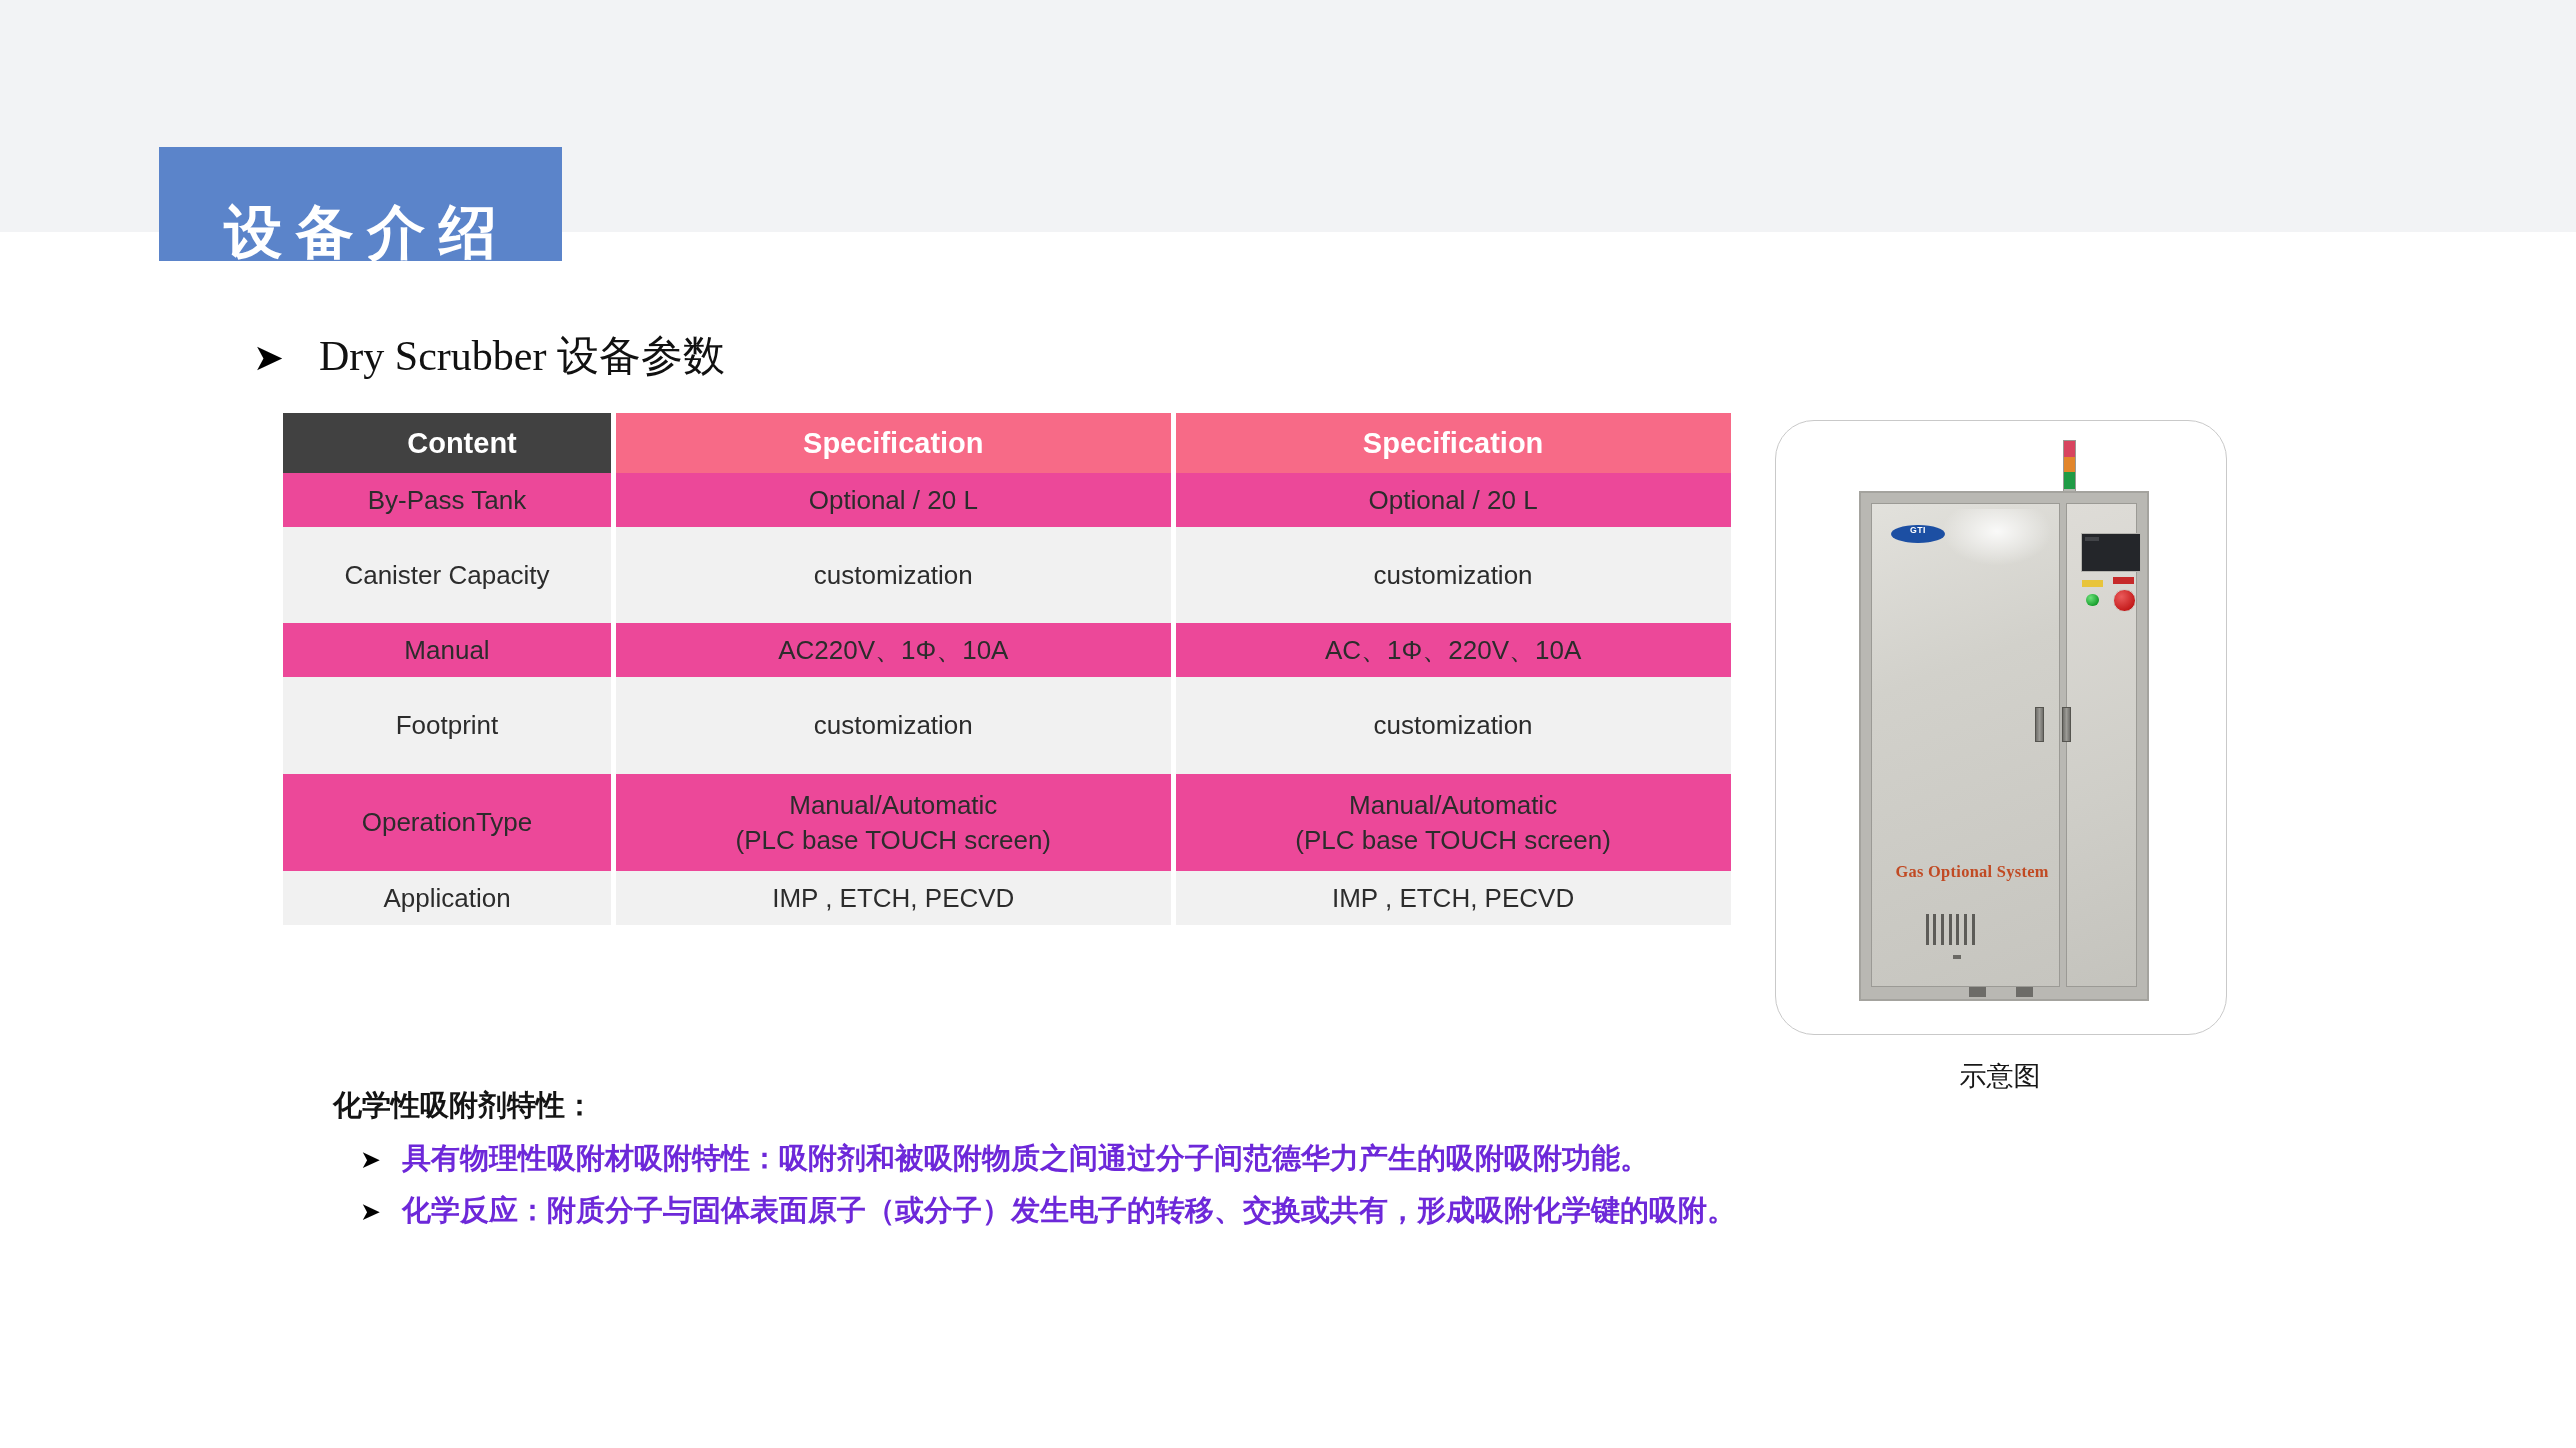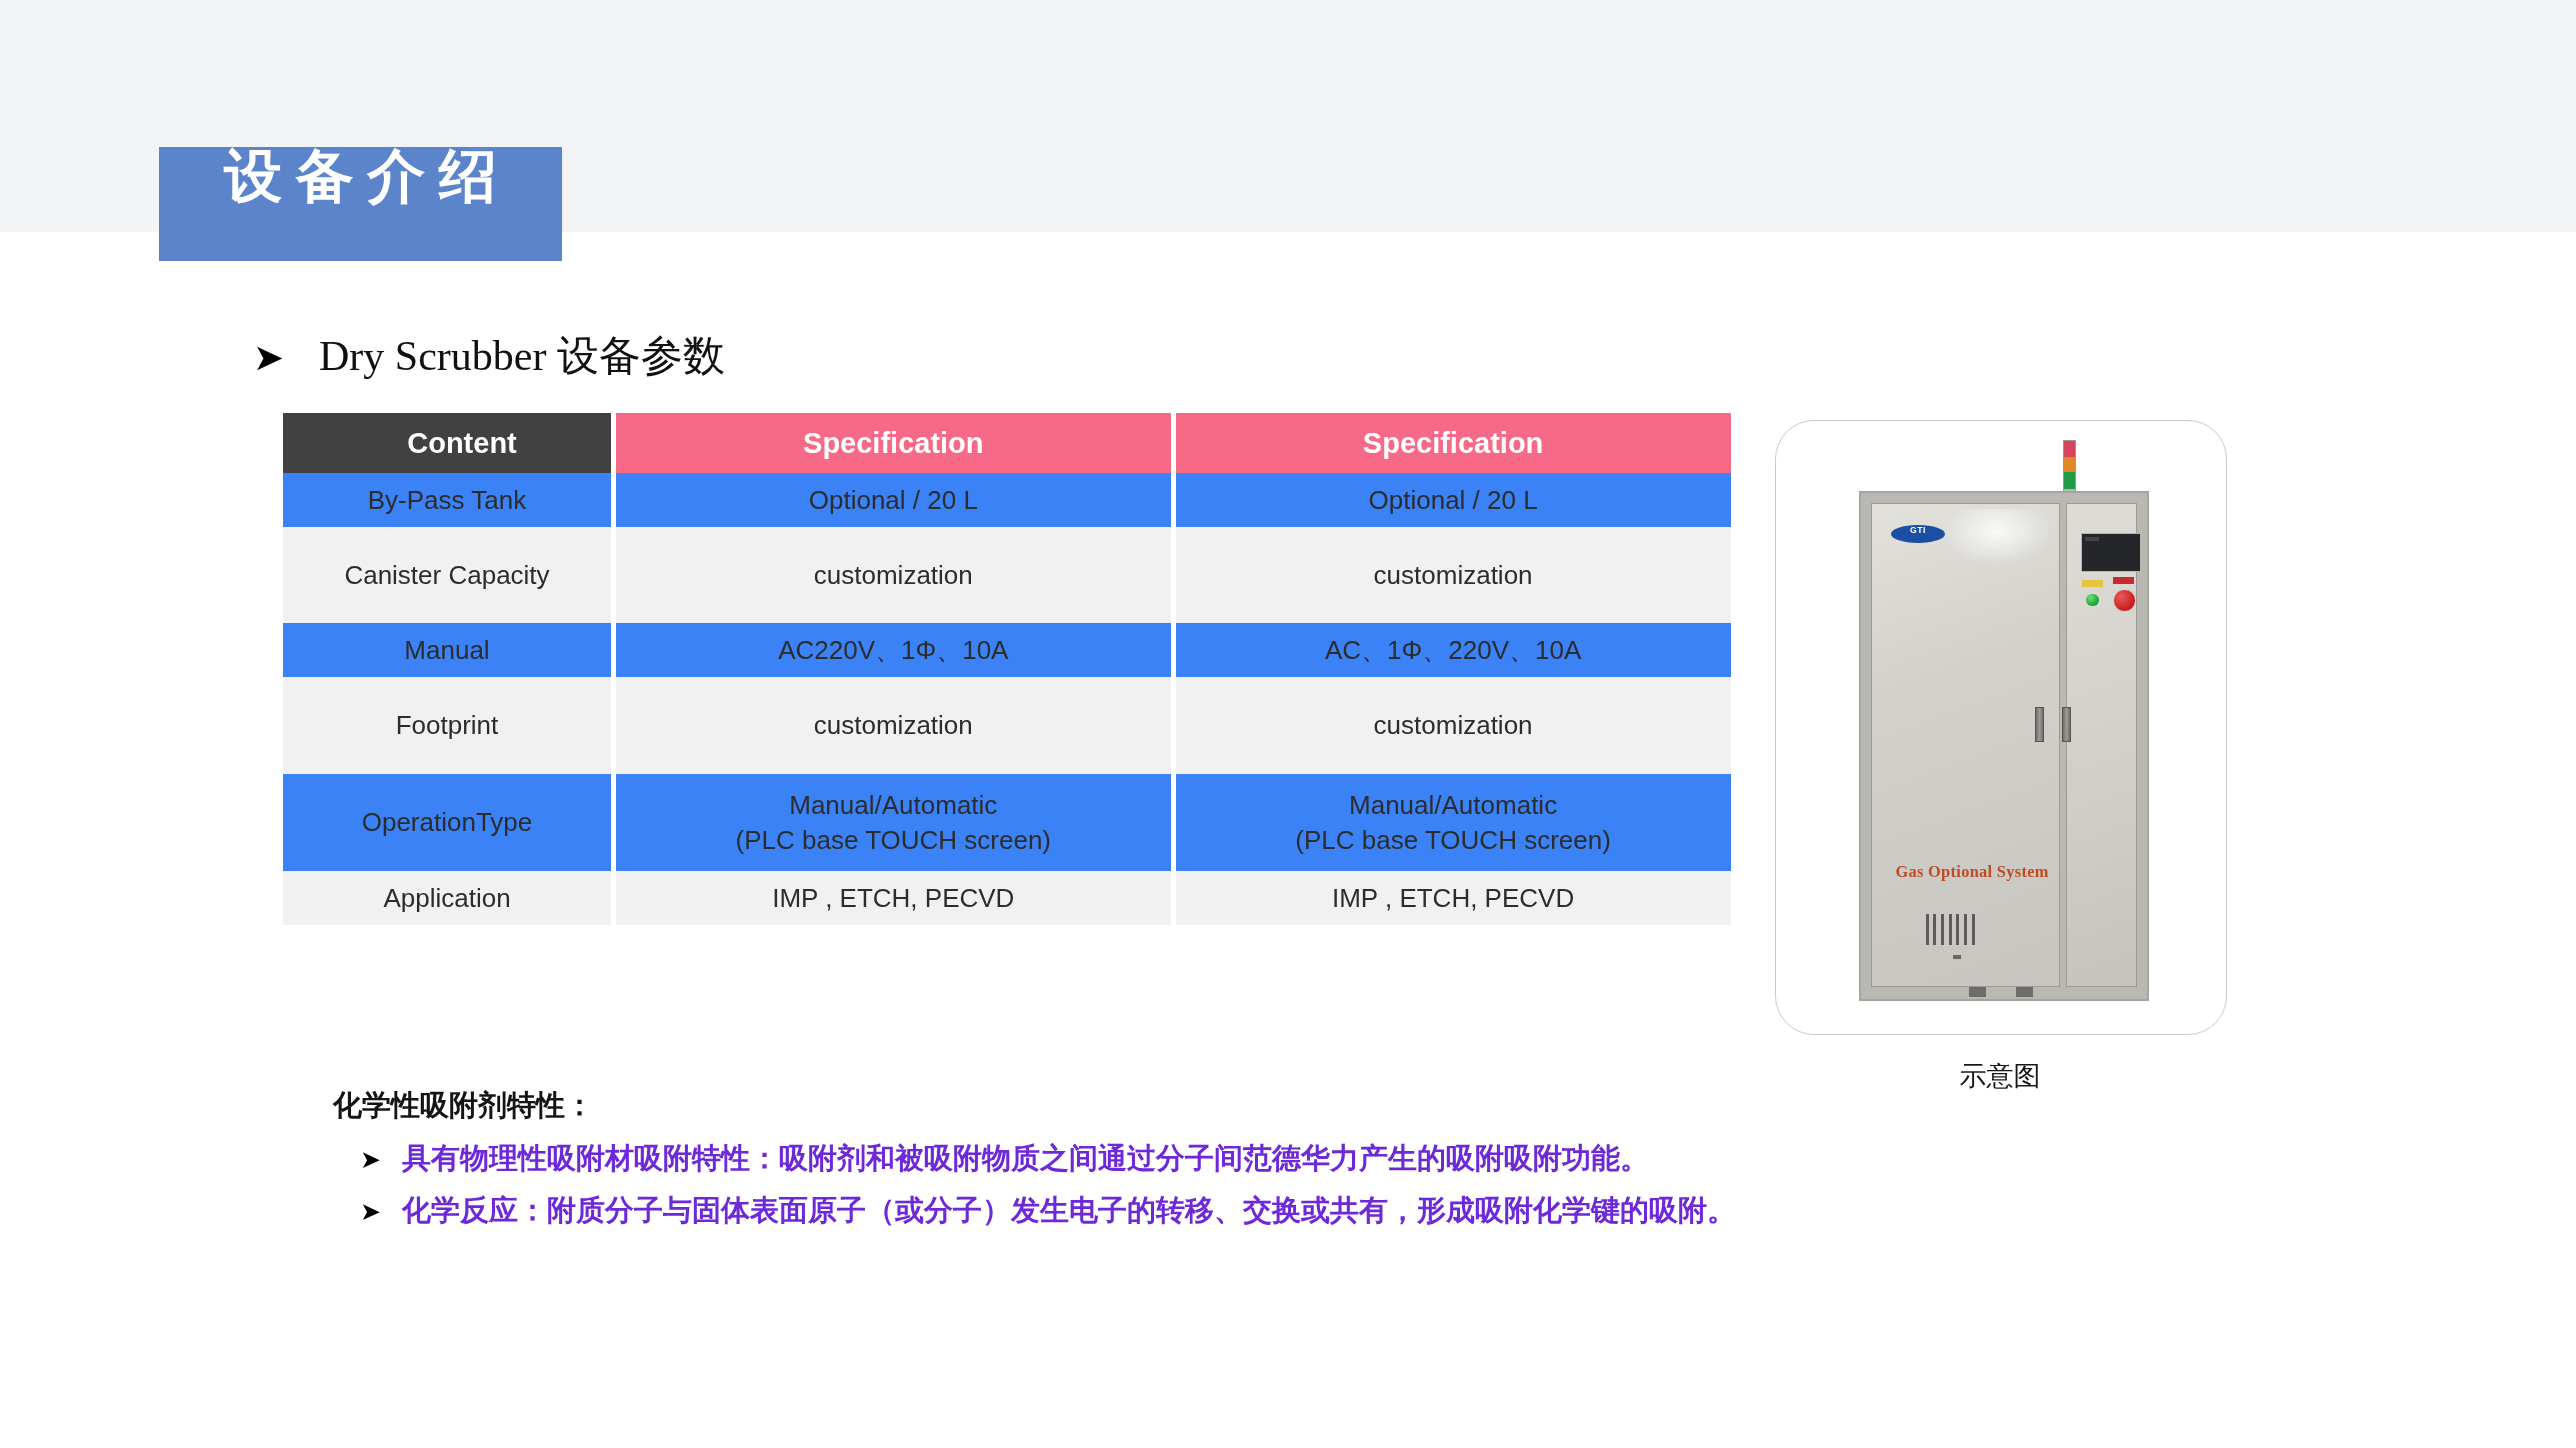--- a/index.html
+++ b/index.html
@@ -27,21 +27,21 @@
 
   
   .section-badge {
     position: absolute;
     left: 159px;
     top: 147px;
     width: 403px;
     height: 114px;
     background: #5b84ca;
     display: flex;
-    align-items: flex-start;
+    align-items: flex-end;
     justify-content: center;
   }
   .section-badge .badge-text {
     color: #ffffff;
     font-size: 58px;
     font-weight: bold;
     letter-spacing: 13.5px;
     text-indent: 13.5px;
     line-height: 1;
     font-family: "DejaVu Sans", "Liberation Sans", sans-serif;
@@ -97,21 +97,21 @@
   .spec-table th.gap-col      { background: #ffffff; width: 4.8px; padding: 0; }
 
   .spec-table td {
     text-align: center;
     font-size: 26px;
     color: #2c2c2c;
     padding: 0 7.7px;
     border: none;
     line-height: 1.32;
   }
-  .spec-table tr.row-odd  td { background: #3b82f6; }
+  .spec-table tr.row-odd  td { background: #ec4899; }
   .spec-table tr.row-even td { background: #f1f1f1; }
   .spec-table tr td.cell-gap {
     background: #ffffff !important;
     padding: 0;
     width: 4.8px;
   }
   .spec-table tr.h-56 td { height: 54px; }
   .spec-table tr.h-78 td { height: 96px; }
   .spec-table tr.h-100 td { height: 97px; }
   .cell-line { display: block; }

